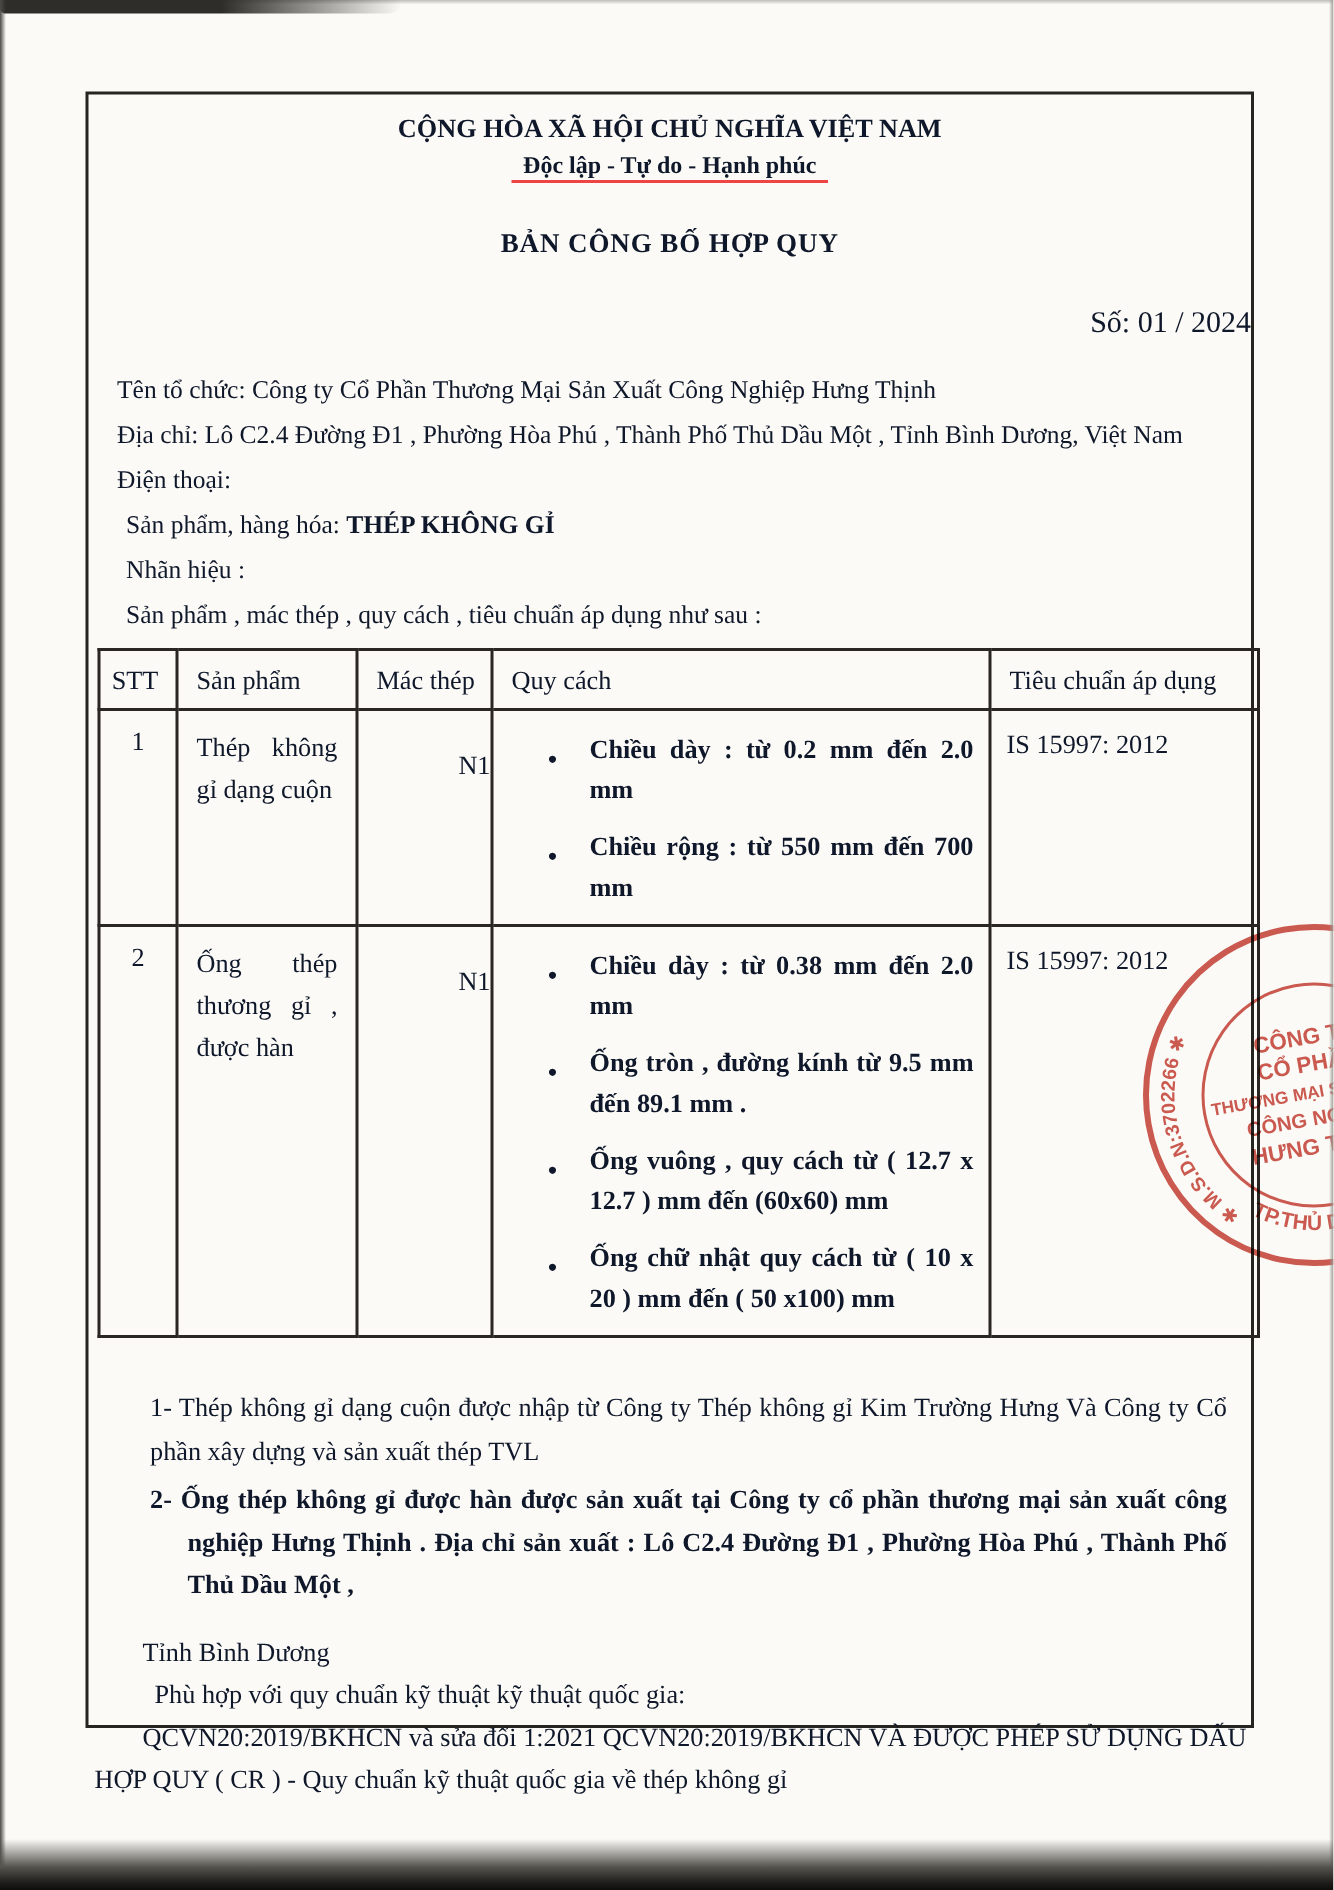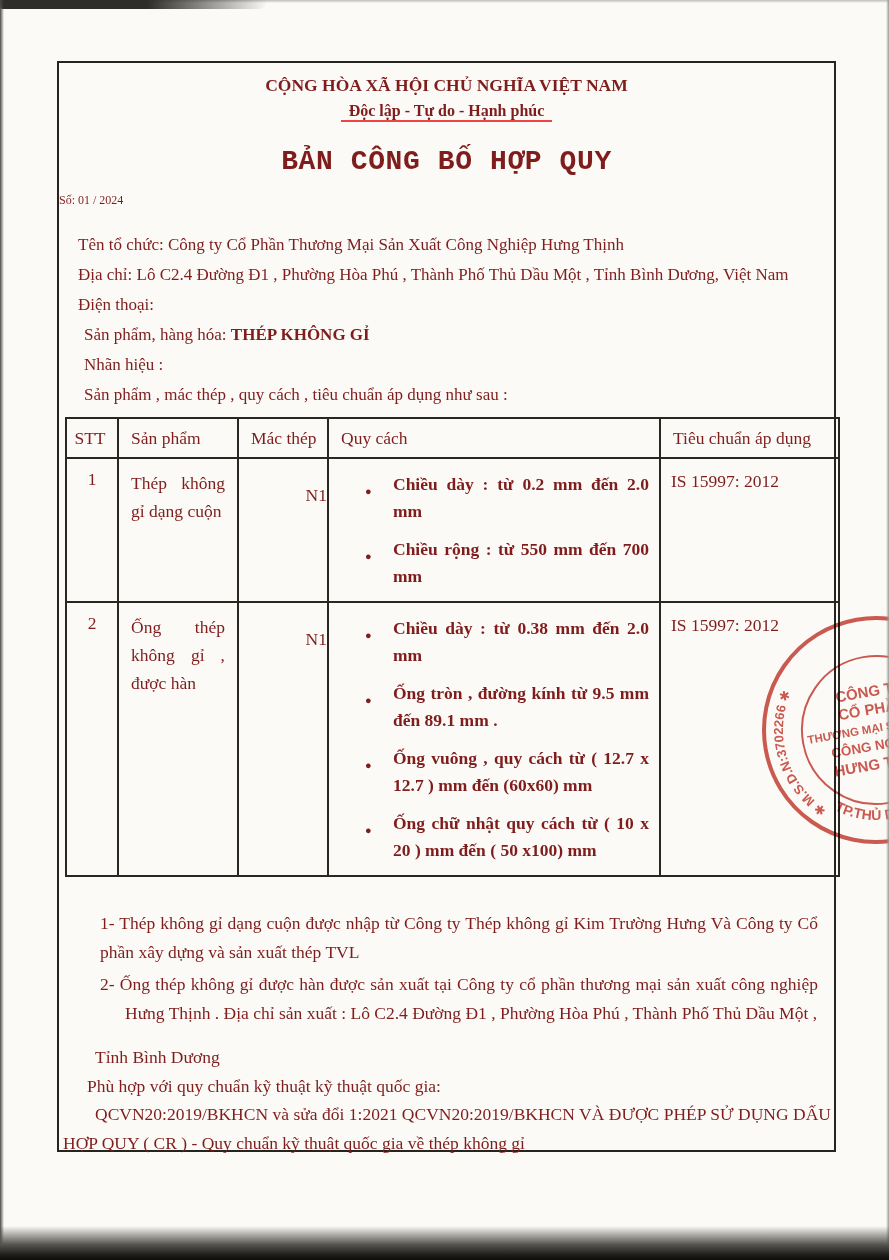--- a/index.html
+++ b/index.html
@@ -1,20 +1,20 @@
 <!DOCTYPE html>
 <html><head>
 <meta charset="utf-8">
 <style>
   * { margin:0; padding:0; box-sizing:border-box; }
   html,body { background:#e9e9e6; }
   .page {
     position:relative; width:889px; height:1260px; margin:0 auto;
     background:#fbfaf6; overflow:hidden;
-    font-family:"Liberation Serif","DejaVu Serif",serif; color:#7f1d1d;
+    font-family:"Liberation Serif","DejaVu Serif",serif; color:#0f172a;
   }
   
   .edge-top    { position:absolute; left:0; top:0; width:100%; height:3px;
                  background:linear-gradient(to bottom,#bdbdb8,rgba(200,200,195,0)); }
   .edge-topdark{ position:absolute; left:0; top:0; width:268px; height:9px;
                  background:linear-gradient(to right,#2e2d2a 55%,rgba(60,60,56,0));
                  border-radius:0 0 10px 4px; }
   .edge-left   { position:absolute; left:0; top:0; width:4px; height:100%;
                  background:linear-gradient(to right,#4a4a46,rgba(160,160,155,0)); }
   .edge-right  { position:absolute; right:0; top:0; width:3px; height:100%;
@@ -22,23 +22,23 @@
   .edge-bottom { position:absolute; left:0; bottom:0; width:100%; height:34px;
                  background:linear-gradient(to bottom,rgba(90,88,84,0),#55534e 55%,#1f1e1b 85%,#0d0d0b); }
 
   .frame {
     position:absolute; left:57px; top:61px; width:779px; height:1091px;
     border:2px solid #26241f; padding-top:10px;
   }
   .nat-title  { text-align:center; font-weight:bold; font-size:17.5px; line-height:24px; }
   .nat-motto  { text-align:center; font-weight:bold; font-size:16px; line-height:27px; }
   .nat-motto span { border-bottom:2px solid #ef4444; padding:0 8px 1px; }
-  .doc-title  { text-align:center; font-weight:bold; font-size:28px; letter-spacing:.6px;
-                margin-top:24px; line-height:28px;font-family:Liberation Mono, monospace; }
-  .doc-number { text-align:left; font-size:12px; margin-top:9px; line-height:30px; }
+  .doc-title  { text-align:center; font-weight:bold; font-size:18px; letter-spacing:.6px;
+                margin-top:24px; line-height:28px; }
+  .doc-number { text-align:right; font-size:20px; margin-top:24px; line-height:30px; }
 
   .para { font-size:17px; line-height:30px; margin:0 18px 0 19px; text-align:justify; }
   .para.first { margin-top:15px; }
   .para.ind { margin-left:25px; text-align:left; }
 
   table.spec { border-collapse:collapse; margin:7px 0 0 6px; width:773px;
                font-size:17.5px; table-layout:fixed; }
   .spec th, .spec td { border:2px solid #2a2722; vertical-align:top;
                        font-weight:normal; text-align:left; }
   .spec thead th { height:40px; vertical-align:middle; padding:0 4px 0 12px; }
@@ -47,23 +47,23 @@
   td.c-sp  { padding:10px 12px 0 12px; text-align:justify; line-height:28px; }
   td.c-mt  { text-align:right; padding-top:26px; }
   td.c-qc  { padding-top:12px;font-weight:bold; }
   td.c-tc  { padding:12px 8px 0 10px; }
   .qitem { position:relative; padding:0 10px 0 64px; margin-bottom:11px;
            text-align:justify; line-height:27px; }
   .qitem::before { content:"●"; position:absolute; left:36px; top:7px; font-size:11px; }
 
   .notes { margin-top:32px; font-size:17.5px; line-height:28.5px; }
   .note1 { margin:0 16px 4px 41px; text-align:justify; }
-  .note2 { margin:0 16px 16px 66px; text-indent:-25px; text-align:justify; }
+  .note2 { margin:0 16px 16px 66px; text-indent:-25px; text-align:justify;font-weight:bold; }
   .province { margin-left:36px; margin-top:2px; }
-  .conf { margin-left:28px; }
+  .conf { margin-left:44px; }
   .reg { margin:0 3px 0 4px; text-indent:32px; text-align:justify; }
 
   .stamp { position:absolute; left:726px; top:580px; width:300px; height:300px;
            transform:rotate(-10deg); opacity:.88; mix-blend-mode:multiply;
            font-family:"Liberation Sans","DejaVu Sans",sans-serif; }
 </style>
 </head>
 <body>
 
 <div class="page">
@@ -108,21 +108,21 @@
           <td class="c-sp">Thép không gỉ dạng cuộn</td>
           <td class="c-mt">N1</td>
           <td class="c-qc">
             <div class="qitem">Chiều dày : từ 0.2 mm đến 2.0 mm</div>
             <div class="qitem">Chiều rộng : từ 550 mm đến 700 mm</div>
           </td>
           <td class="c-tc">IS 15997: 2012</td>
         </tr>
         <tr>
           <td class="c-stt" style="height:236px">2</td>
-          <td class="c-sp">Ống thép không gỉ , được hàn</td>
+          <td class="c-sp">Ống thép thương gỉ , được hàn</td>
           <td class="c-mt">N1</td>
           <td class="c-qc">
             <div class="qitem">Chiều dày : từ 0.38 mm đến 2.0 mm</div>
             <div class="qitem">Ống tròn , đường kính từ 9.5 mm đến 89.1 mm .</div>
             <div class="qitem">Ống vuông , quy cách từ ( 12.7 x 12.7 ) mm đến (60x60) mm</div>
             <div class="qitem">Ống chữ nhật quy cách từ ( 10 x 20 ) mm đến ( 50 x100) mm</div>
           </td>
           <td class="c-tc">IS 15997: 2012</td>
         </tr>
       </tbody>

